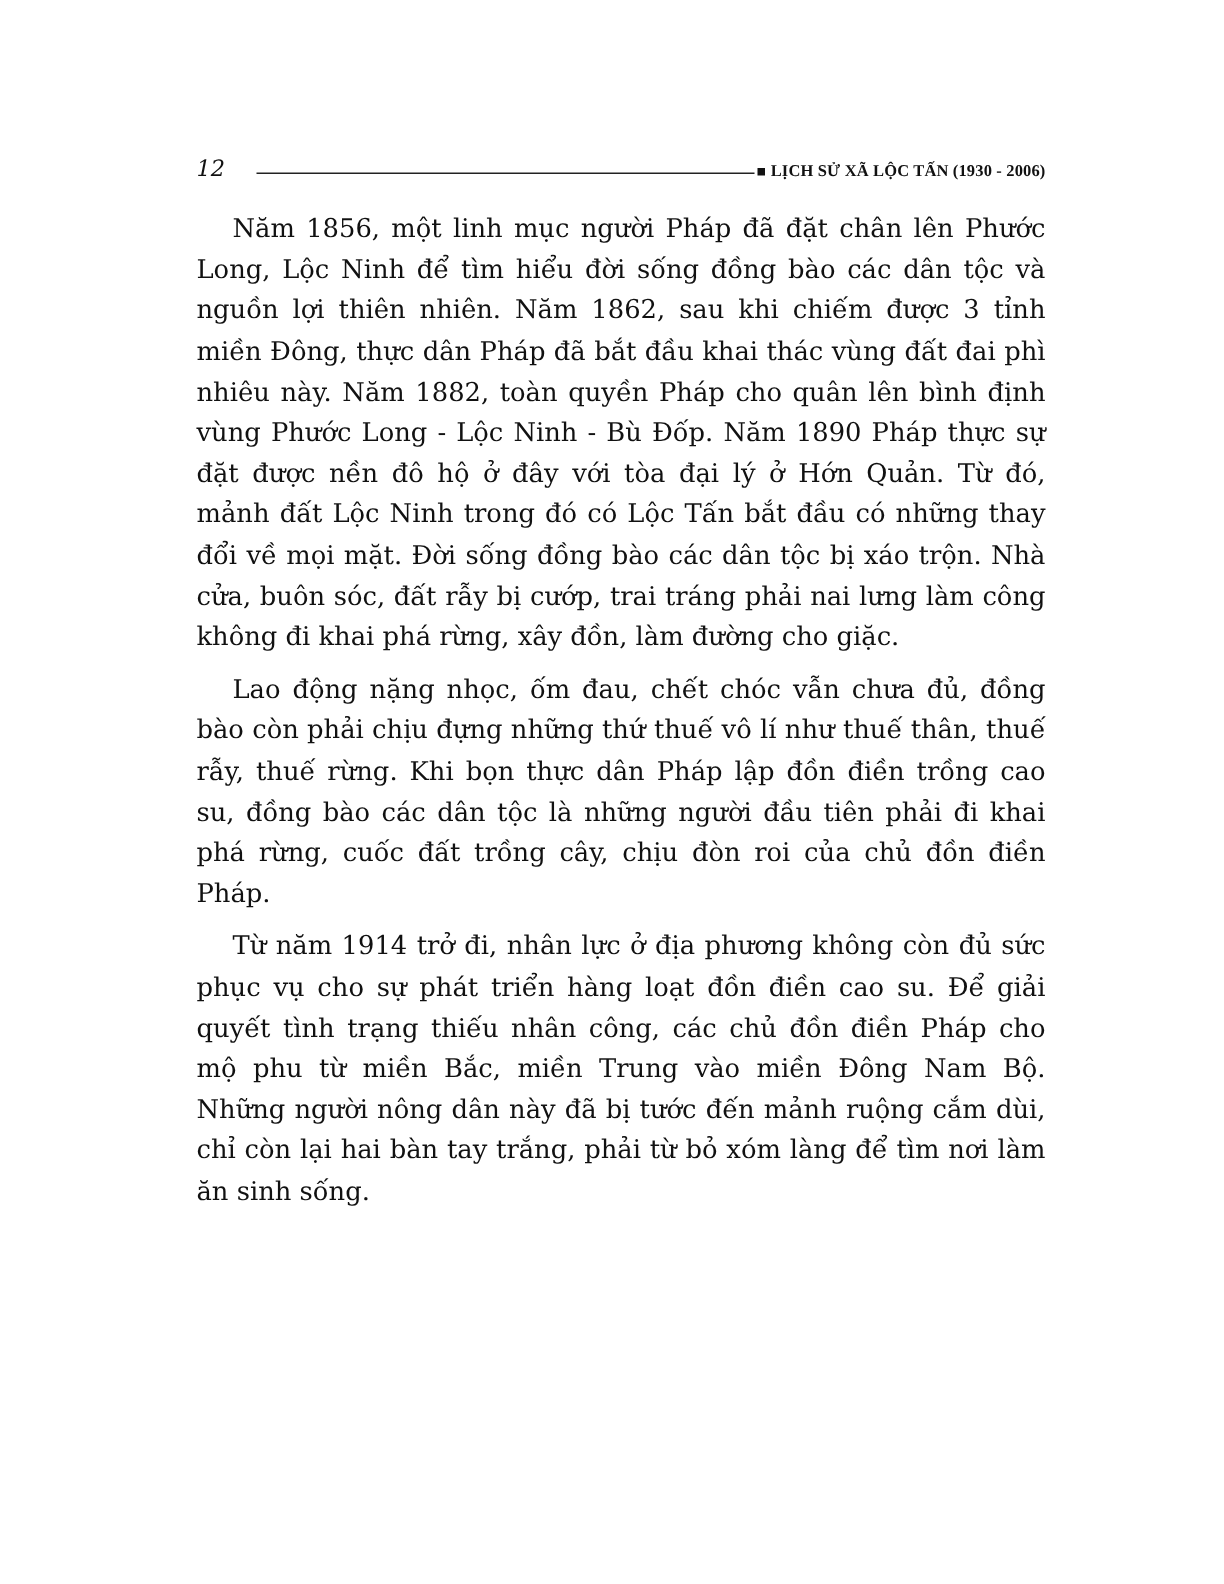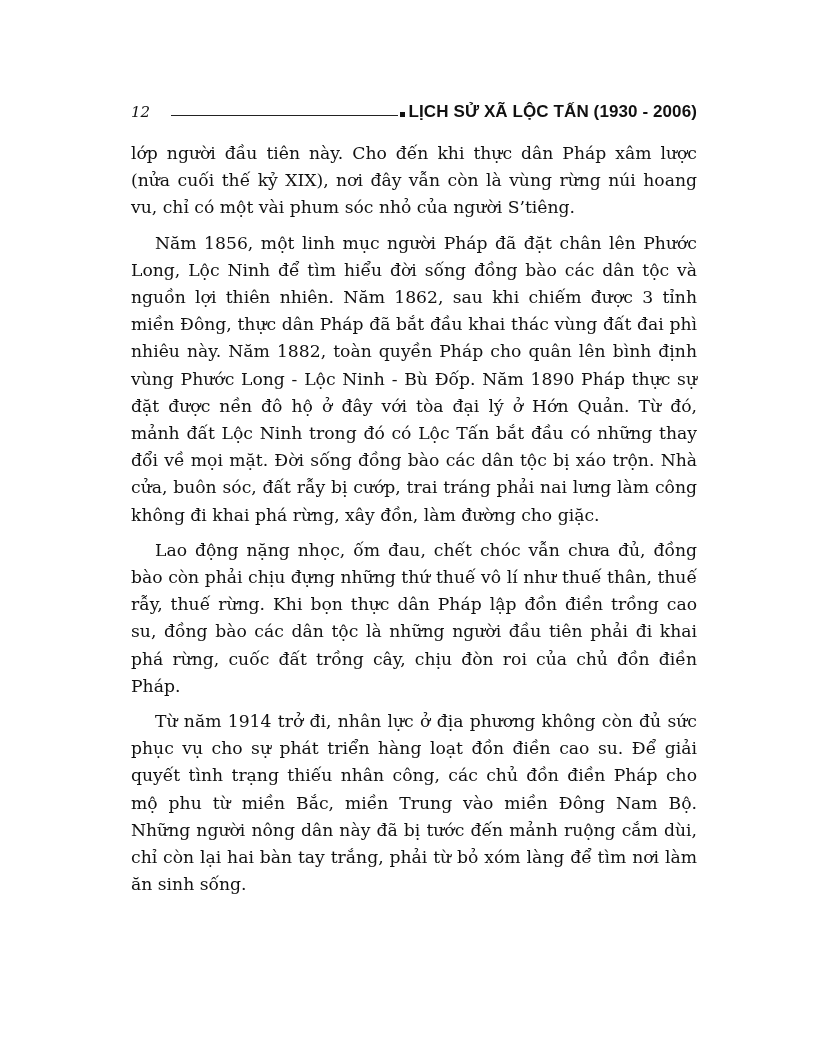--- a/index.html
+++ b/index.html
@@ -40,23 +40,23 @@
       height: 0;
     }
     .head-square {
       width: 5px;
       height: 5px;
       background: #111;
       margin-right: 4px;
       margin-bottom: 3px;
     }
     .book-title {
-      font-family: Liberation Sans, sans-serif;
+      font-family: Liberation Serif, serif;
       font-weight: bold;
-      font-size: 17px;
+      font-size: 11px;
       letter-spacing: 0.1px;
       line-height: 1;
     }
     .body-text {
       font-family: "DejaVu Serif", serif;
       font-size: 17.2px;
       line-height: 27.2px;
       text-align: justify;
     }
     .para {
@@ -71,18 +71,17 @@
 
 <div class="page">
   <div class="running-head">
     <span class="page-number">12</span>
     <span class="head-rule"></span>
     <span class="head-square"></span>
     <span class="book-title">LỊCH SỬ XÃ LỘC TẤN (1930 - 2006)</span>
   </div>
 
   <div class="body-text">
-    <p class="para">lớp người đầu tiên này. Cho đến khi thực dân Pháp xâm lược (nửa cuối thế kỷ XIX), nơi đây vẫn còn là vùng rừng núi hoang vu, chỉ có một vài phum sóc nhỏ của người S’tiêng.</p>
     <p class="para indent">Năm 1856, một linh mục người Pháp đã đặt chân lên Phước Long, Lộc Ninh để tìm hiểu đời sống đồng bào các dân tộc và nguồn lợi thiên nhiên. Năm 1862, sau khi chiếm được 3 tỉnh miền Đông, thực dân Pháp đã bắt đầu khai thác vùng đất đai phì nhiêu này. Năm 1882, toàn quyền Pháp cho quân lên bình định vùng Phước Long - Lộc Ninh - Bù Đốp. Năm 1890 Pháp thực sự đặt được nền đô hộ ở đây với tòa đại lý ở Hớn Quản. Từ đó, mảnh đất Lộc Ninh trong đó có Lộc Tấn bắt đầu có những thay đổi về mọi mặt. Đời sống đồng bào các dân tộc bị xáo trộn. Nhà cửa, buôn sóc, đất rẫy bị cướp, trai tráng phải nai lưng làm công không đi khai phá rừng, xây đồn, làm đường cho giặc.</p>
     <p class="para indent">Lao động nặng nhọc, ốm đau, chết chóc vẫn chưa đủ, đồng bào còn phải chịu đựng những thứ thuế vô lí như thuế thân, thuế rẫy, thuế rừng. Khi bọn thực dân Pháp lập đồn điền trồng cao su, đồng bào các dân tộc là những người đầu tiên phải đi khai phá rừng, cuốc đất trồng cây, chịu đòn roi của chủ đồn điền Pháp.</p>
     <p class="para indent">Từ năm 1914 trở đi, nhân lực ở địa phương không còn đủ sức phục vụ cho sự phát triển hàng loạt đồn điền cao su. Để giải quyết tình trạng thiếu nhân công, các chủ đồn điền Pháp cho mộ phu từ miền Bắc, miền Trung vào miền Đông Nam Bộ. Những người nông dân này đã bị tước đến mảnh ruộng cắm dùi, chỉ còn lại hai bàn tay trắng, phải từ bỏ xóm làng để tìm nơi làm ăn sinh sống.</p>
   </div>
 </div>
 
 </body></html>

